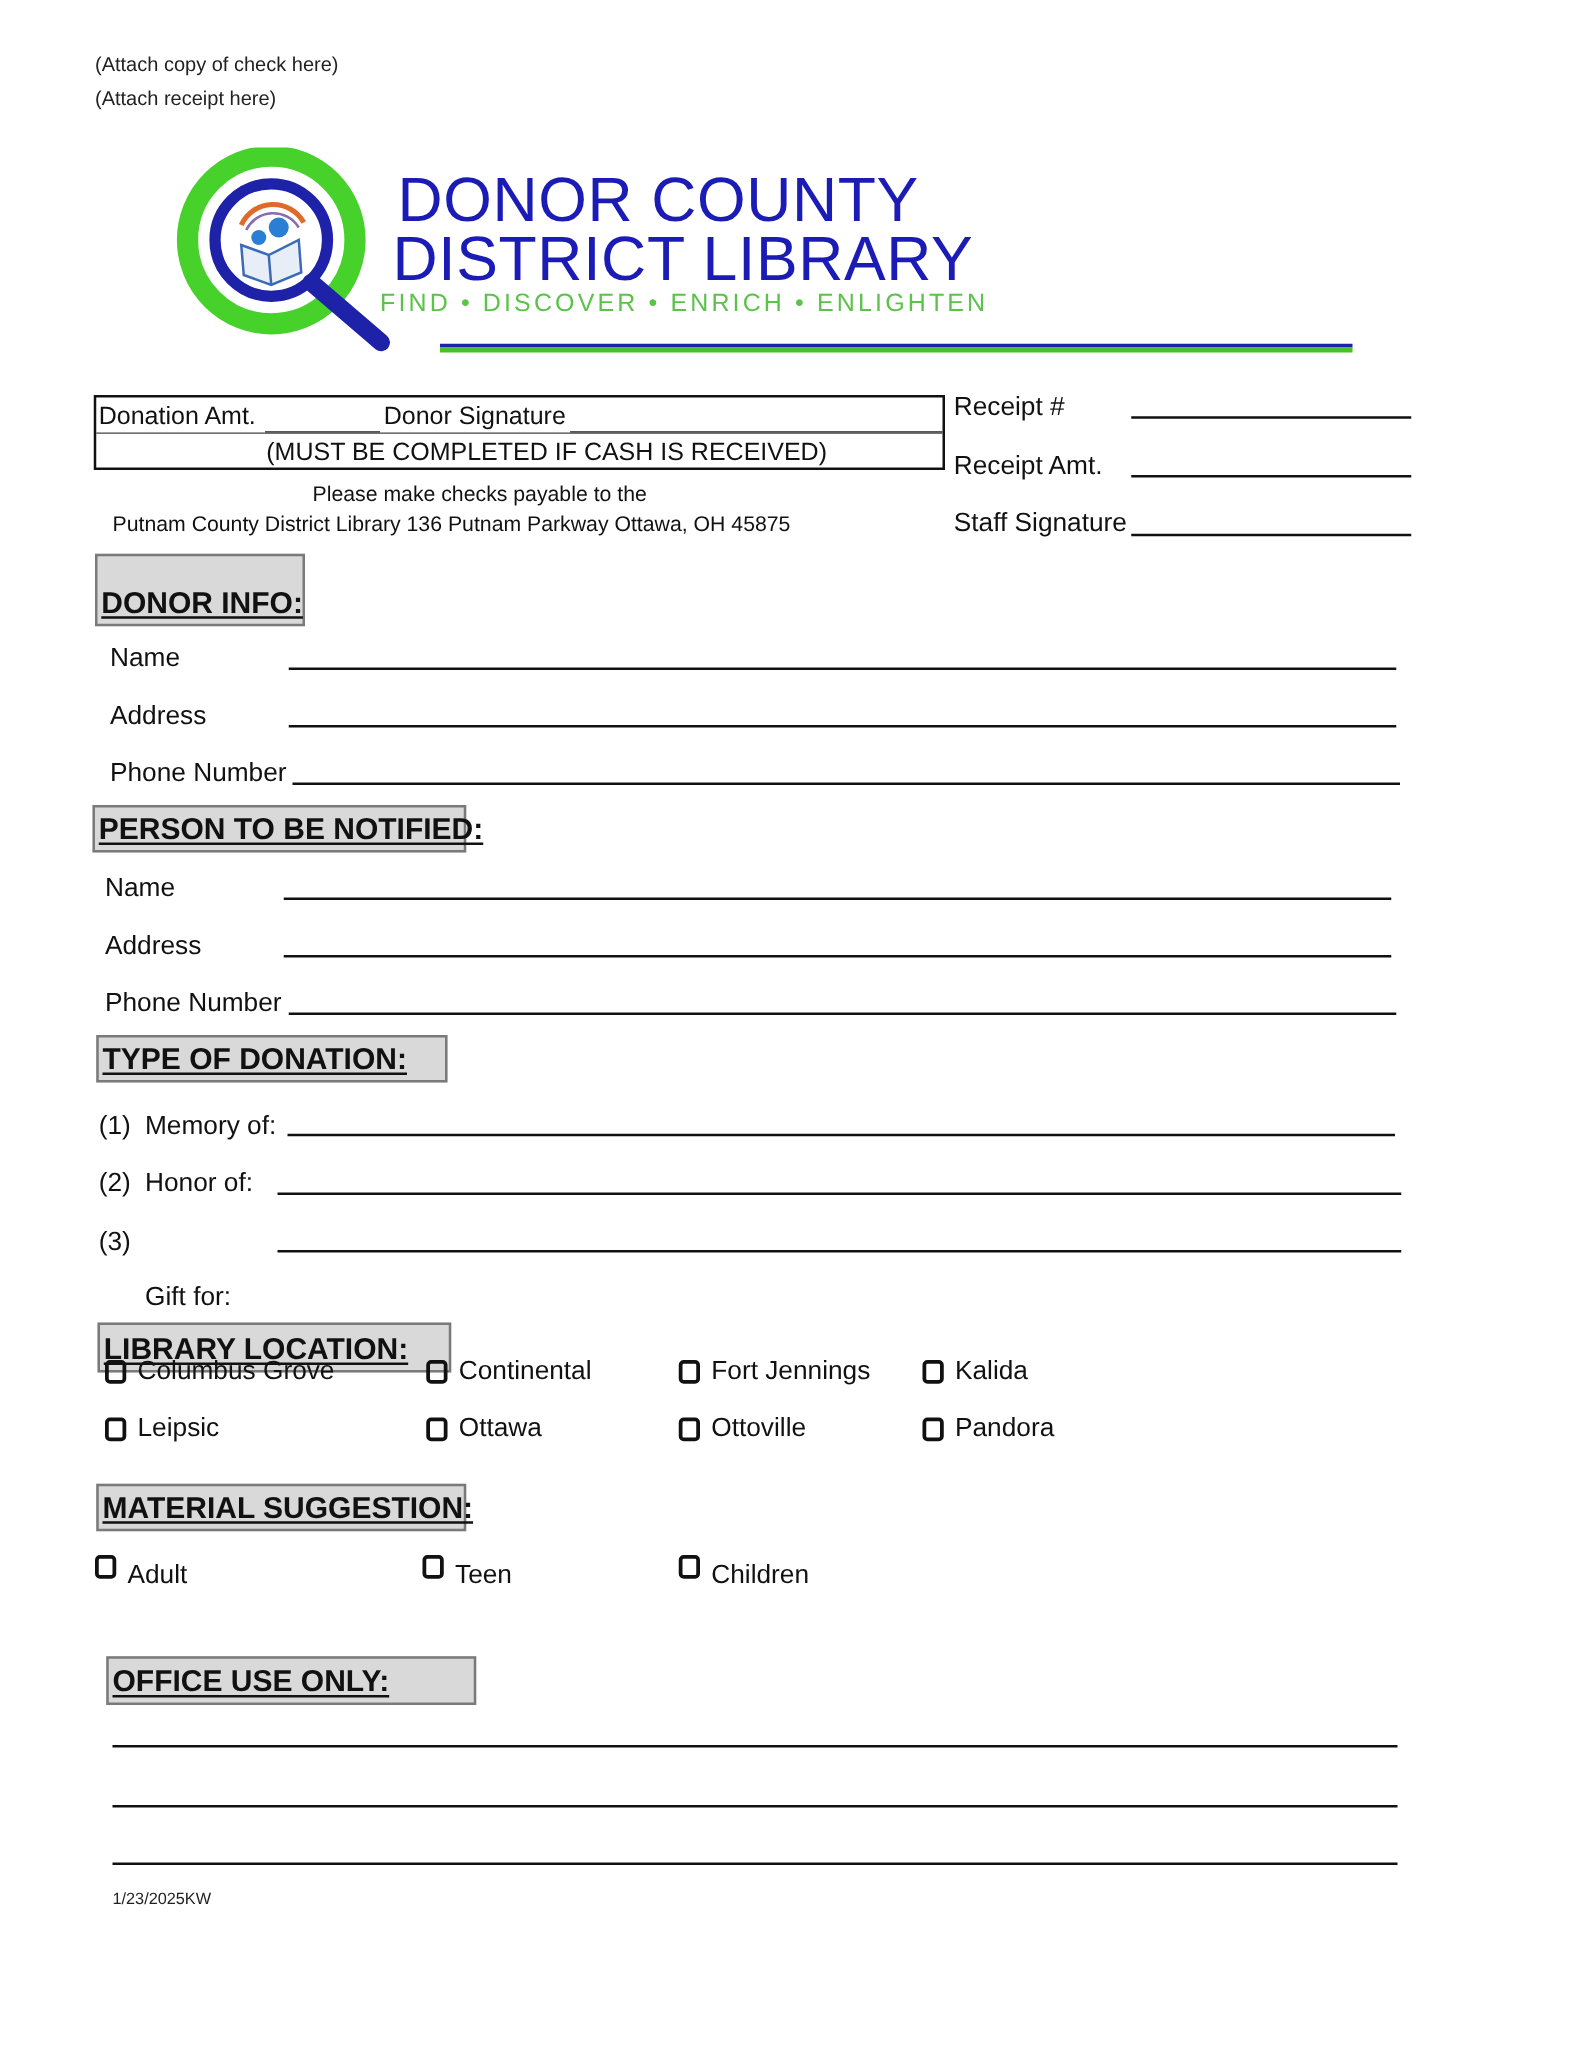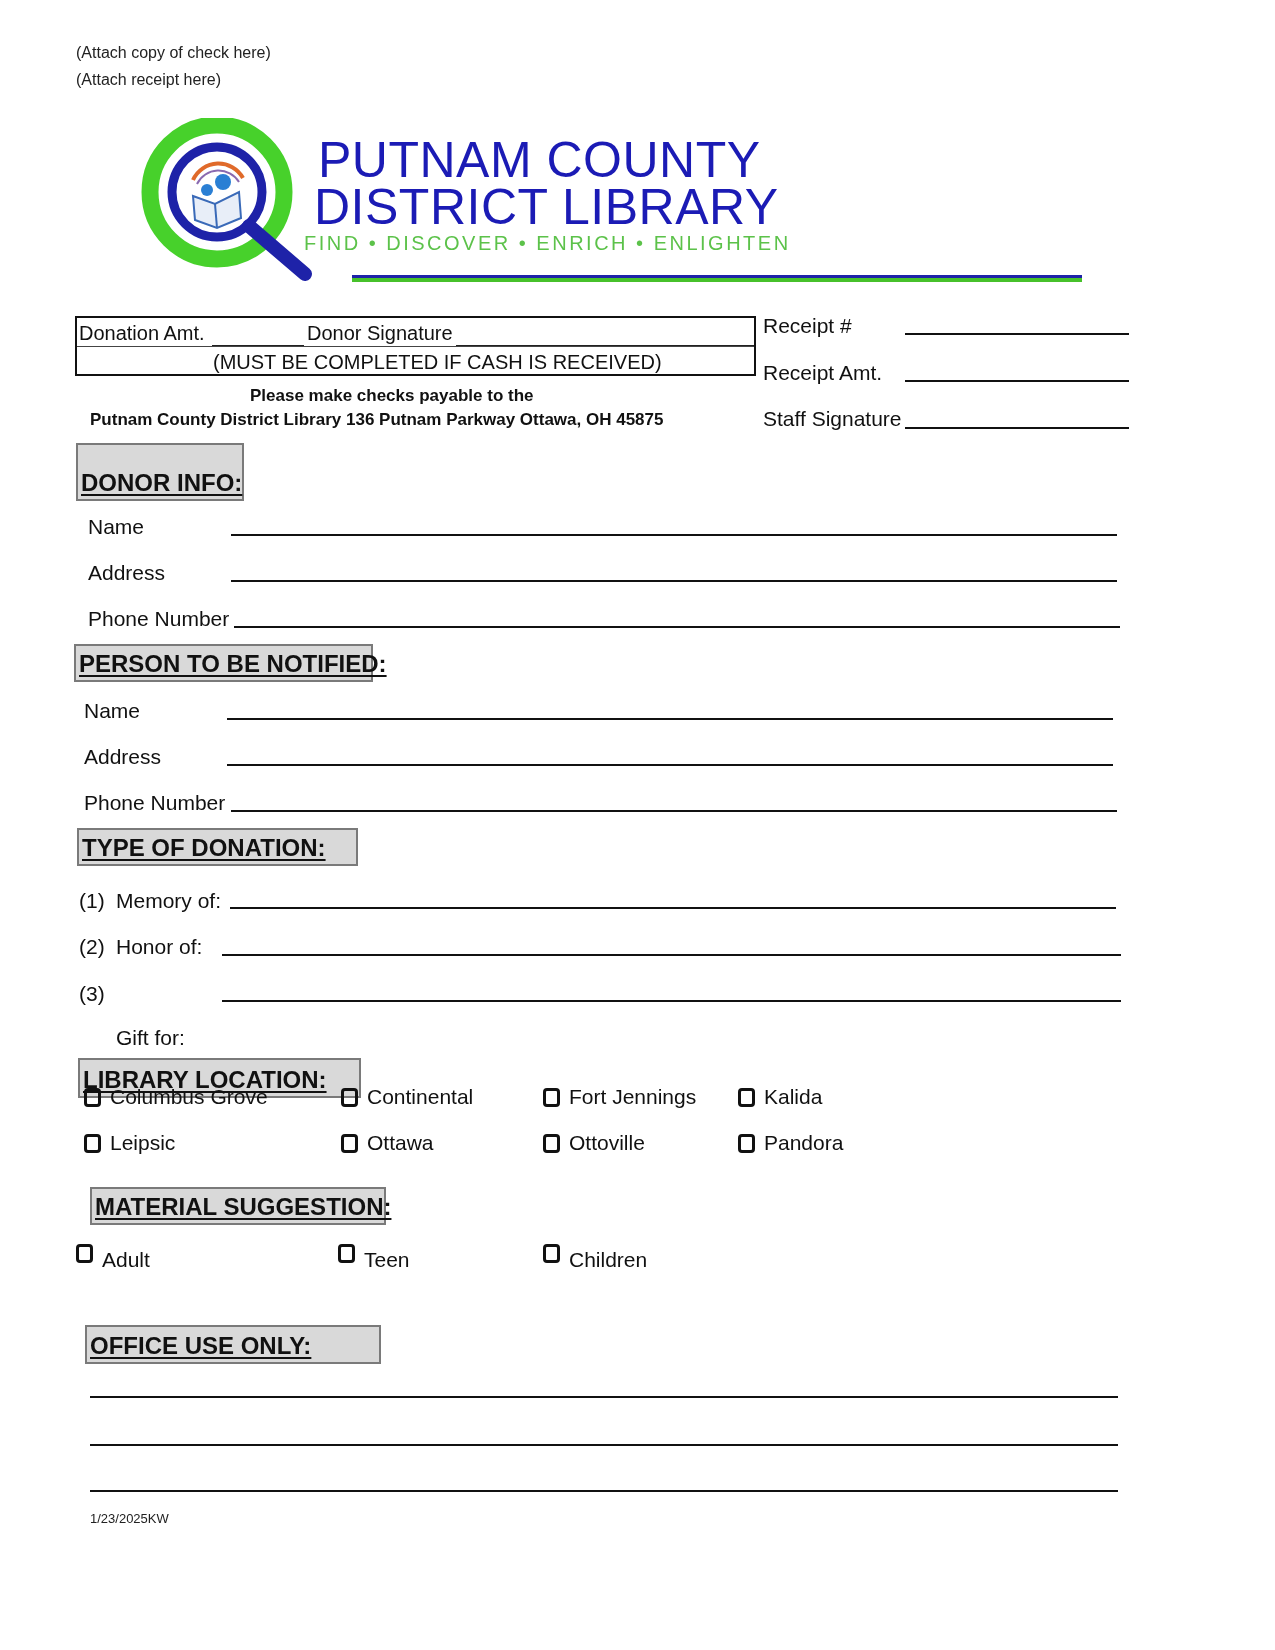--- a/index.html
+++ b/index.html
@@ -11,42 +11,42 @@
   .line { position: absolute; border-bottom: 2.5px solid #111; height: 0; }
   .thin { position: absolute; border-bottom: 1.5px solid #222; height: 0; }
   .hdr { position: absolute; background: #d9d9d9; border: 2px solid #7a7a7a;
          box-sizing: border-box; font-weight: bold; font-size: 24px; color: #111;
          text-decoration: underline; text-decoration-thickness: 2px; text-underline-offset: 3px;
          padding-left: 3px; display: flex; align-items: flex-end; padding-bottom: 2px; white-space: nowrap; }
   .cb { position: absolute; width: 17px; height: 19px; border: 3.5px solid #111; border-radius: 4px; box-sizing: border-box; }
   .cbl { position: absolute; font-size: 21px; color: #111; white-space: nowrap; }
   .logo-title { position: absolute; color: #1b1bb5; font-size: 50px; font-weight: normal; line-height: 50px; letter-spacing: 0.5px; white-space: nowrap; }
   .logo-tag { position: absolute; color: #5cc24a; font-size: 20px; letter-spacing: 2.5px; white-space: nowrap; }
-  .bold { font-weight: bold; }
+  .bold { font-weight: normal; }
 </style>
 </head>
 <body>
 
 <div class="abs small" style="left:76px; top:44px;">(Attach copy of check here)</div>
 <div class="abs small" style="left:76px; top:71px;">(Attach receipt here)</div>
 
 <div class="abs" style="left:135px; top:118px; width:185px; height:165px;">
   <svg width="185" height="165" viewBox="0 0 185 165">
     <circle cx="82" cy="74" r="67" fill="none" stroke="#47d12b" stroke-width="17"></circle>
     <circle cx="82" cy="74" r="45" fill="#ffffff" stroke="#1e22a8" stroke-width="9"></circle>
     <line x1="114" y1="108" x2="170" y2="156" stroke="#1e22a8" stroke-width="14" stroke-linecap="round"></line>
     <path d="M58 62 A28 28 0 0 1 108 60" fill="none" stroke="#e06a2a" stroke-width="4"></path>
     <path d="M62 66 A24 24 0 0 1 104 64" fill="none" stroke="#8a6ab0" stroke-width="2"></path>
     <circle cx="72" cy="72" r="6" fill="#2a7fd4"></circle>
     <circle cx="88" cy="64" r="8" fill="#2a7fd4"></circle>
     <path d="M58 78 L80 86 L104 74 L106 100 L82 110 L60 102 Z" fill="#e8eef8" stroke="#3a6ab8" stroke-width="2"></path>
     <line x1="80" y1="86" x2="82" y2="110" stroke="#3a6ab8" stroke-width="2"></line>
   </svg>
 </div>
-<div class="logo-title" style="left:318px; top:135px;">PUTNAM COUNTY</div>
+<div class="logo-title" style="left:318px; top:135px;">DONOR COUNTY</div>
 <div class="logo-title" style="left:314px; top:182px;">DISTRICT LIBRARY</div>
 <div class="logo-tag" style="left:304px; top:232px;">FIND • DISCOVER • ENRICH • ENLIGHTEN</div>
 <div class="abs" style="left:352px; top:275px; width:730px; height:3px; background:#1e22a8;"></div>
 <div class="abs" style="left:352px; top:278px; width:730px; height:4px; background:#47c12b;"></div>
 
 <div class="abs" style="left:75px; top:316px; width:681px; height:60px; border:2px solid #111; box-sizing:border-box;">
   <div class="abs" style="left:0; top:28px; width:677px; height:0; border-bottom:1.5px solid #444;"></div>
 </div>
 <div class="abs txt" style="left:79px; top:322px; font-size:20px;">Donation Amt.</div>
 <div class="thin" style="left:212px; top:345px; width:92px;"></div>
@@ -104,21 +104,21 @@
 
 <div class="cb" style="left:84px; top:1134px;"></div>
 <div class="cbl" style="left:110px; top:1131px;">Leipsic</div>
 <div class="cb" style="left:341px; top:1134px;"></div>
 <div class="cbl" style="left:367px; top:1131px;">Ottawa</div>
 <div class="cb" style="left:543px; top:1134px;"></div>
 <div class="cbl" style="left:569px; top:1131px;">Ottoville</div>
 <div class="cb" style="left:738px; top:1134px;"></div>
 <div class="cbl" style="left:764px; top:1131px;">Pandora</div>
 
-<div class="hdr" style="left:90px; top:1187px; width:296px; height:38px;">MATERIAL SUGGESTION:</div>
+<div class="hdr" style="left:77px; top:1187px; width:296px; height:38px;">MATERIAL SUGGESTION:</div>
 <div class="cb" style="left:76px; top:1244px;"></div>
 <div class="cbl" style="left:102px; top:1248px;">Adult</div>
 <div class="cb" style="left:338px; top:1244px;"></div>
 <div class="cbl" style="left:364px; top:1248px;">Teen</div>
 <div class="cb" style="left:543px; top:1244px;"></div>
 <div class="cbl" style="left:569px; top:1248px;">Children</div>
 
 <div class="hdr" style="left:85px; top:1325px; width:296px; height:39px;">OFFICE USE ONLY:</div>
 <div class="line" style="left:90px; top:1396px; width:1028px;"></div>
 <div class="line" style="left:90px; top:1444px; width:1028px;"></div>

